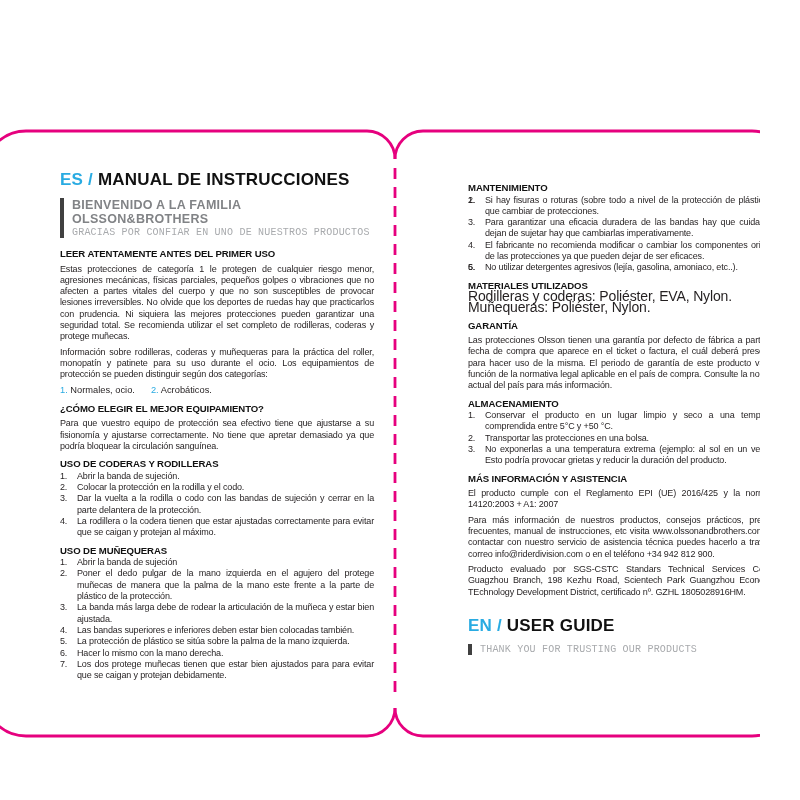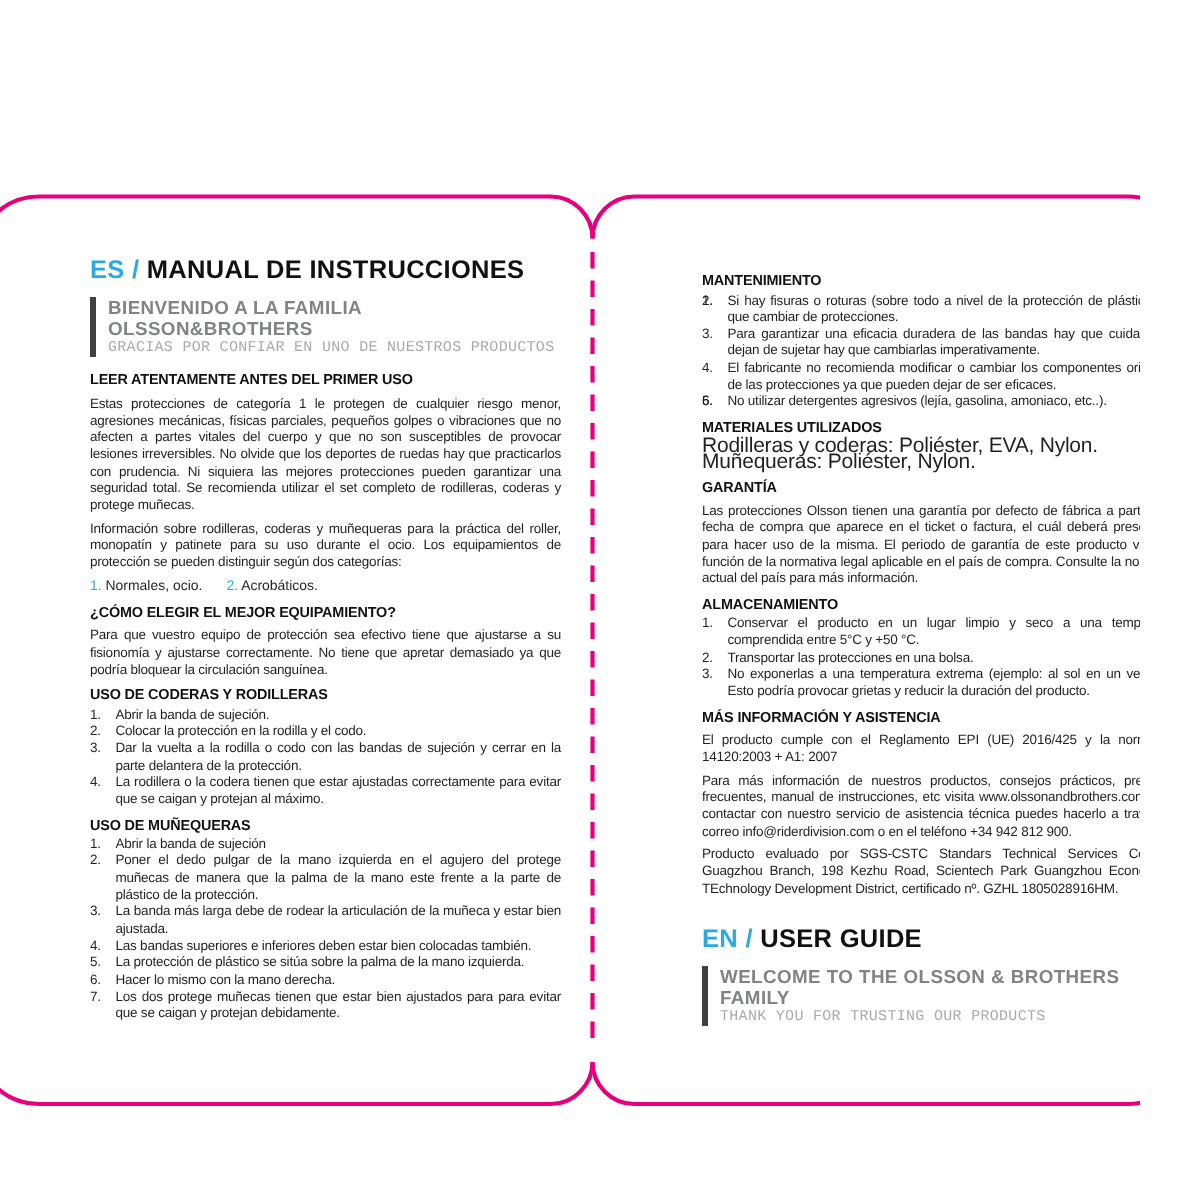--- a/index.html
+++ b/index.html
@@ -109,19 +109,18 @@
         <div class="sec-p">Para más información de nuestros productos, consejos prácticos, preguntas frecuentes, manual de instrucciones, etc visita www.olssonandbrothers.com. Para contactar con nuestro servicio de asistencia técnica puedes hacerlo a través del correo info@riderdivision.com o en el teléfono +34 942 812 900.</div>
         <div class="sec-p">Producto evaluado por SGS-CSTC Standars Technical Services Co. Ltd. Guagzhou Branch, 198 Kezhu Road, Scientech Park Guangzhou Economic &amp; TEchnology Development District, certificado nº. GZHL 1805028916HM.</div>
       </div>
 
     <div class="en-block">
       <div class="page-title">
         <span class="lang">EN /</span>
         <span>USER GUIDE</span>
       </div>
       <div class="welcome">
-        <div class="w-title">WELCOME TO THE OLSSON &amp; BROTHERS FAMILY</div>
         <div class="w-sub">THANK YOU FOR TRUSTING OUR PRODUCTS</div>
       </div>
     </div>
   </div>
 
 </div>
 
 </body></html>

